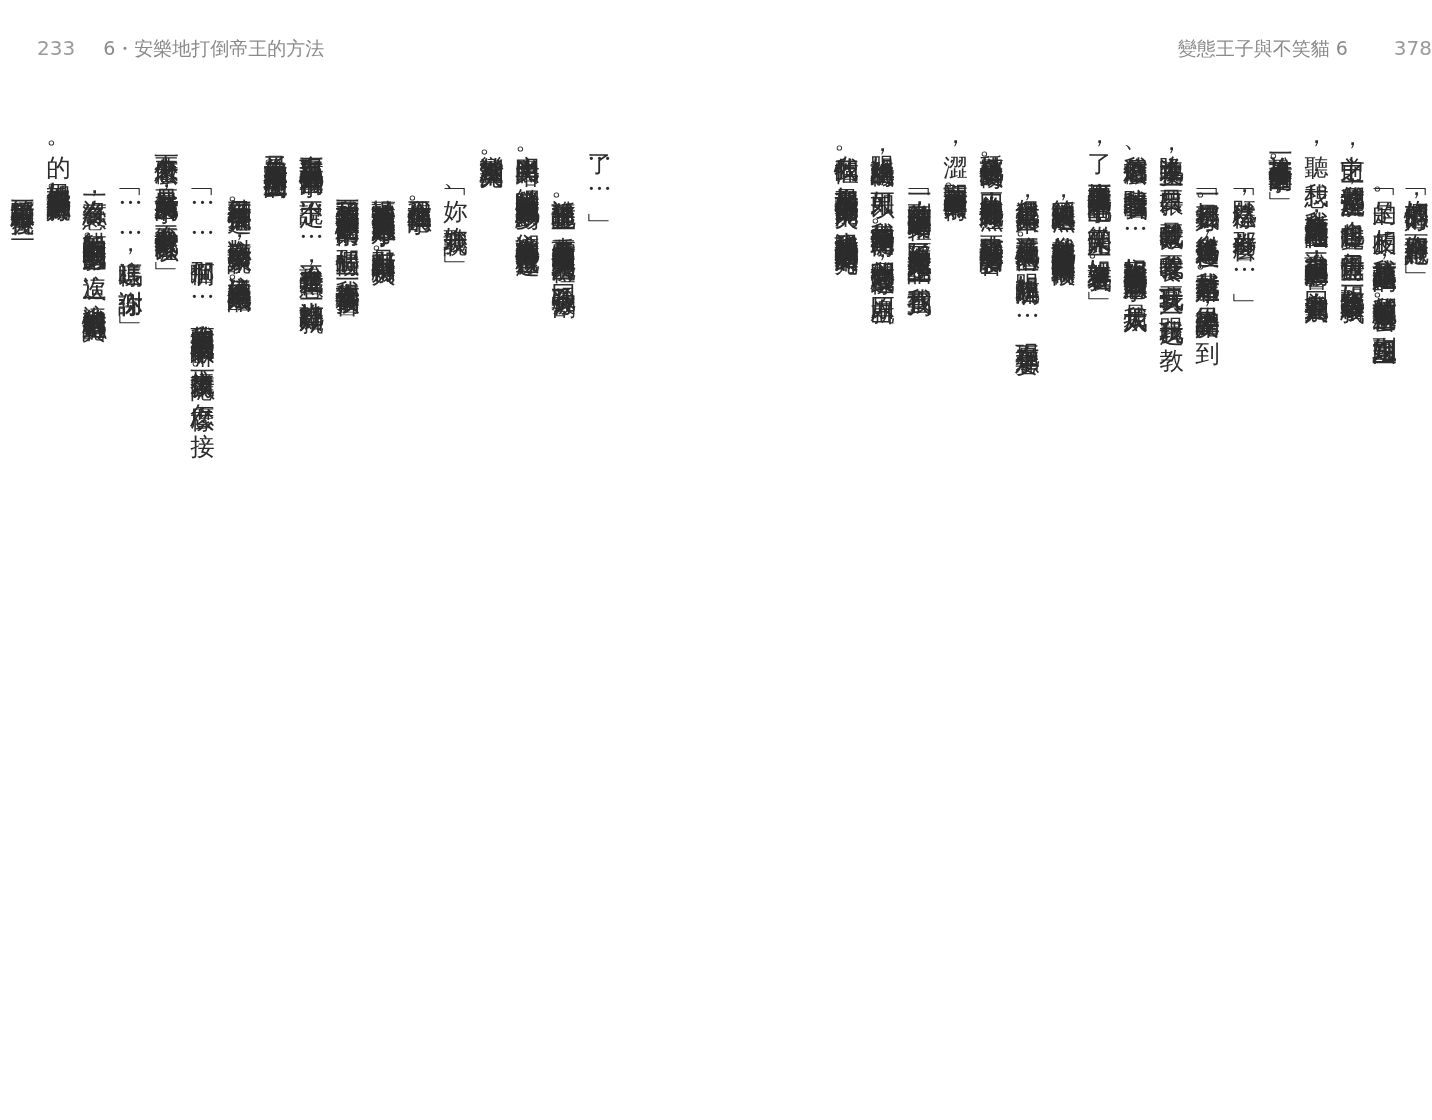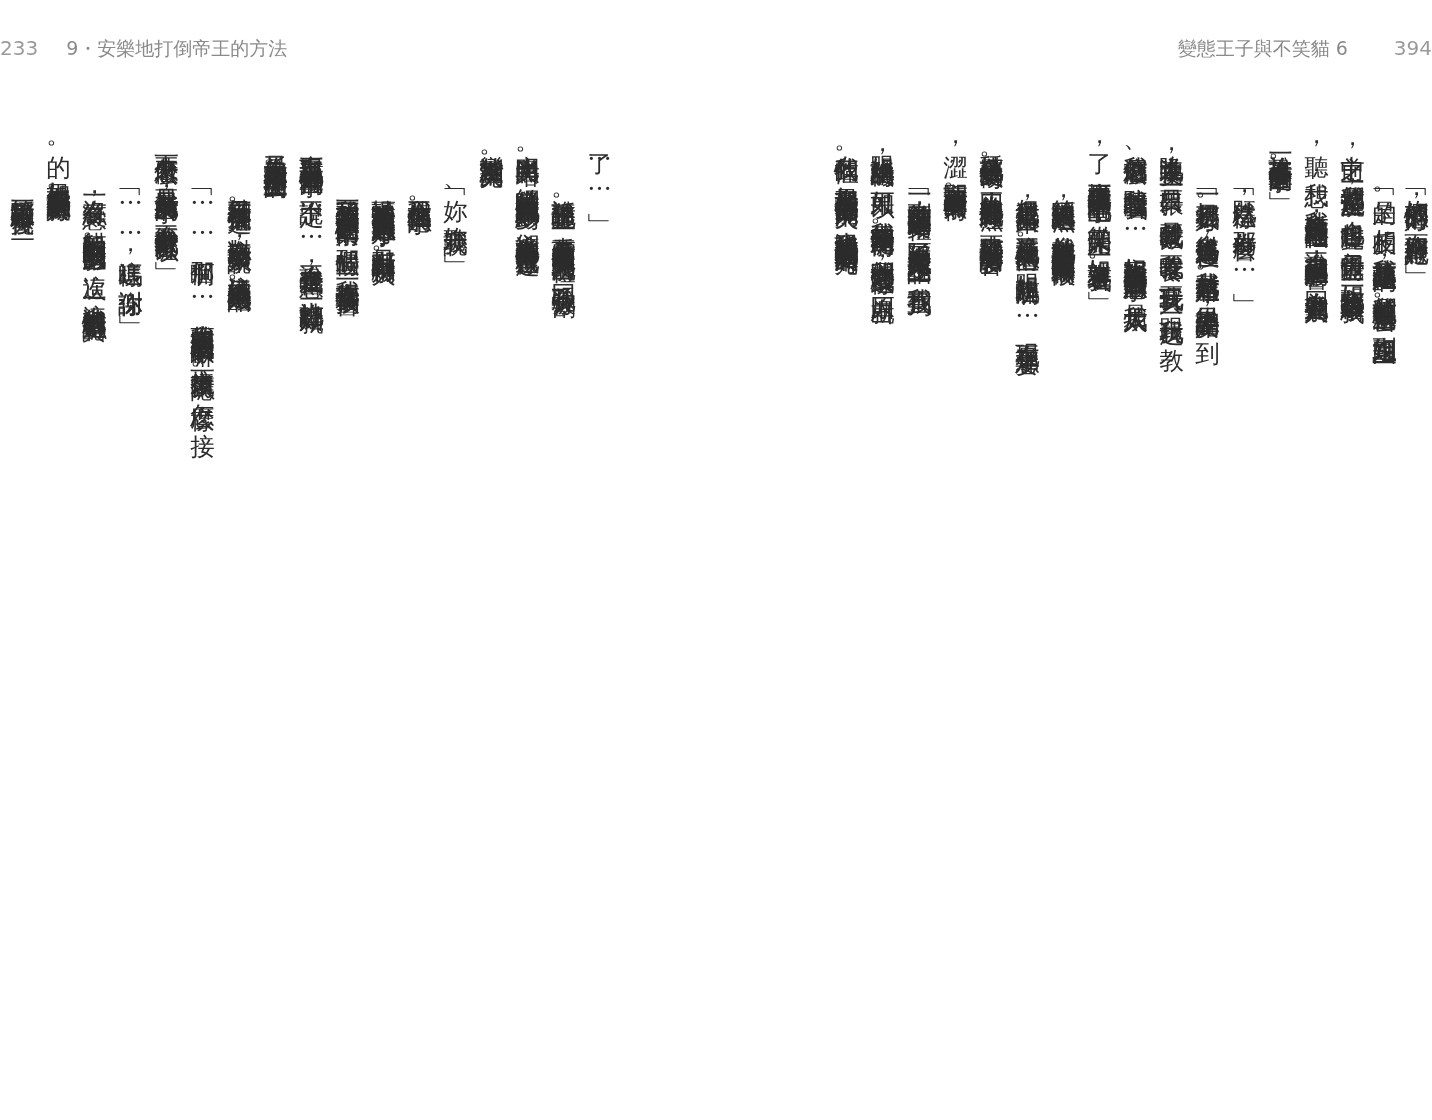--- a/index.html
+++ b/index.html
@@ -1,21 +1,21 @@
 <!DOCTYPE html>
 <html><head>
 <meta charset="utf-8">
 <style>
   html, body { margin: 0; padding: 0; }
   body {
     width: 1432px; height: 1120px; background: #ffffff; position: relative; overflow: hidden;
     font-family: "DejaVu Serif", "Liberation Serif", serif; color: #2a2a2a;
   }
   .header { position: absolute; top: 36px; font-family: "DejaVu Sans", "Liberation Sans", sans-serif; color: #8a8a8a; font-size: 19px; white-space: nowrap; }
-  .header .pn { color: #9a9a9a; font-size: 20px; }
+  .header .pn { color: #9a9a9a; font-size: 20px; margin-left: 37px; }
   #hdr-left { left: 0px; }
   #hdr-left .pn { margin-right: 22px; }
   #hdr-right { right: 0px; }
   #hdr-right .pn { margin-left: 40px; }
   .col {
     position: absolute;
     writing-mode: vertical-rl;
     text-orientation: upright;
     font-size: 24.5px;
     line-height: 30px;
@@ -23,26 +23,26 @@
     white-space: nowrap;
     color: #2c2c2c;
   }
   .page { position: absolute; top: 0; height: 1120px; }
 </style>
 </head>
 <body>
 
 <div id="hdr-left" class="header">
   <span class="pn">233</span>
-  <span>9・安樂地打倒帝王的方法</span>
+  <span>6・安樂地打倒帝王的方法</span>
 </div>
 
 <div id="hdr-right" class="header">
   <span>變態王子與不笑貓 6</span>
-  <span class="pn">394</span>
+  <span class="pn">378</span>
 </div>
 
 <div id="right-page" class="page" style="left:716px; width:716px;"></div>
 <div id="left-page" class="page" style="left:0; width:716px;"></div>
 
 <div id="columns-root">
 
   <div class="col" style="left: 1401px; top: 180px;">「妳們的感情不好，而妳卻不討厭她？」</div>
   <div class="col" style="left: 1369px; top: 180px;">「是的。相反的，我應該算是喜歡姐姐的，我們以前也曾經很親密過。一直到姐姐上國</div>
   <div class="col" style="left: 1337px; top: 136px;">中之前，我們都還一起洗澡，也會一起睡覺。每天睡覺前，姐姐一定都會唸一篇故事給我</div>

